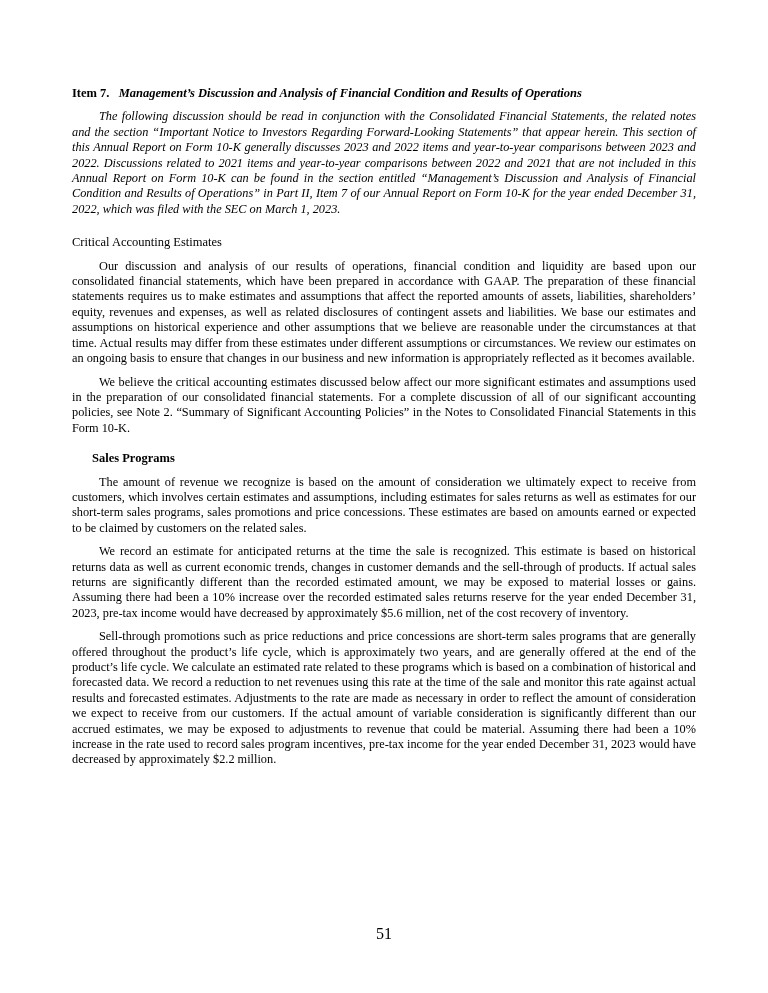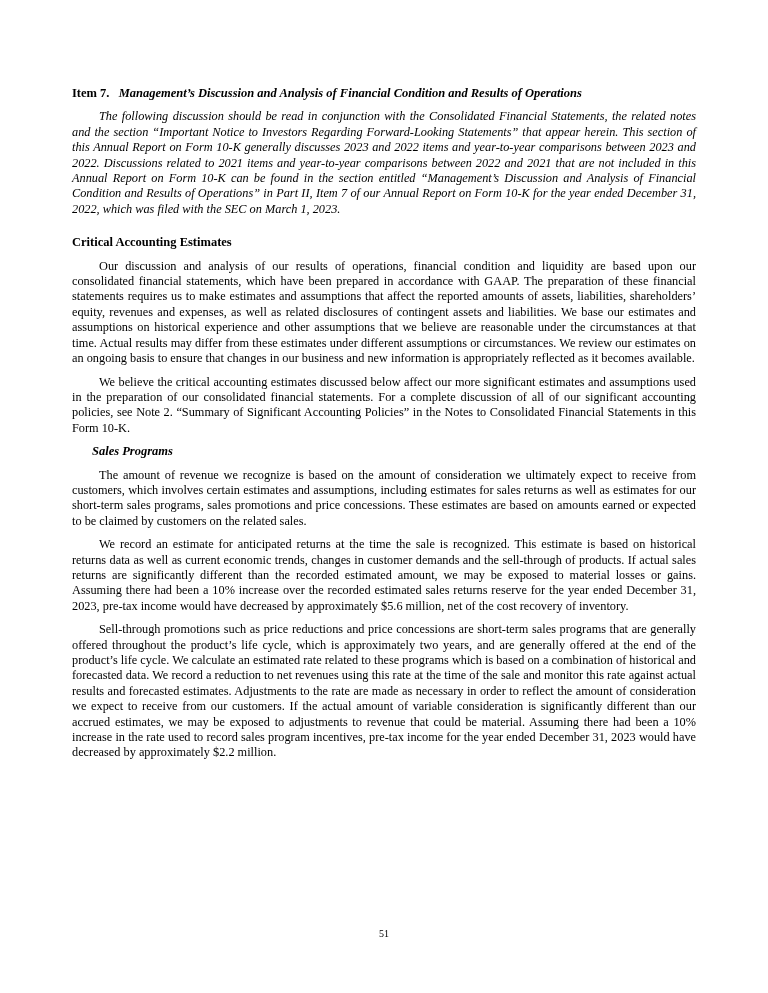--- a/index.html
+++ b/index.html
@@ -51,42 +51,41 @@
   p.body-para {
     margin: 8px 0 7px 0;
     text-align: justify;
     text-indent: 27px;
   }
   p.intro-para {
     font-style: italic;
     margin-bottom: 11px;
   }
   .sec-head {
-    font-weight: bold;
+    font-weight: normal;
     font-size: 12.5px;
     line-height: 15.4px;
     margin: 0 0 7px 0;
   }
   .sub-head {
     font-weight: bold;
-    font-style: italic;
     font-size: 12.5px;
     line-height: 15.4px;
-    margin: 8px 0 7px 20px;
+    margin: 15px 0 7px 20px;
   }
   .gap-before-section {
     height: 7px;
   }
   .page-number {
     position: absolute;
     left: 0;
     top: 926px;
     width: 768px;
     text-align: center;
-    font-size: 10px;
+    font-size: 16px;
     line-height: 15px;
   }
 </style>
 </head>
 <body>
 
 <div class="page">
   <div class="content">
 
     <h3 class="h-item">

